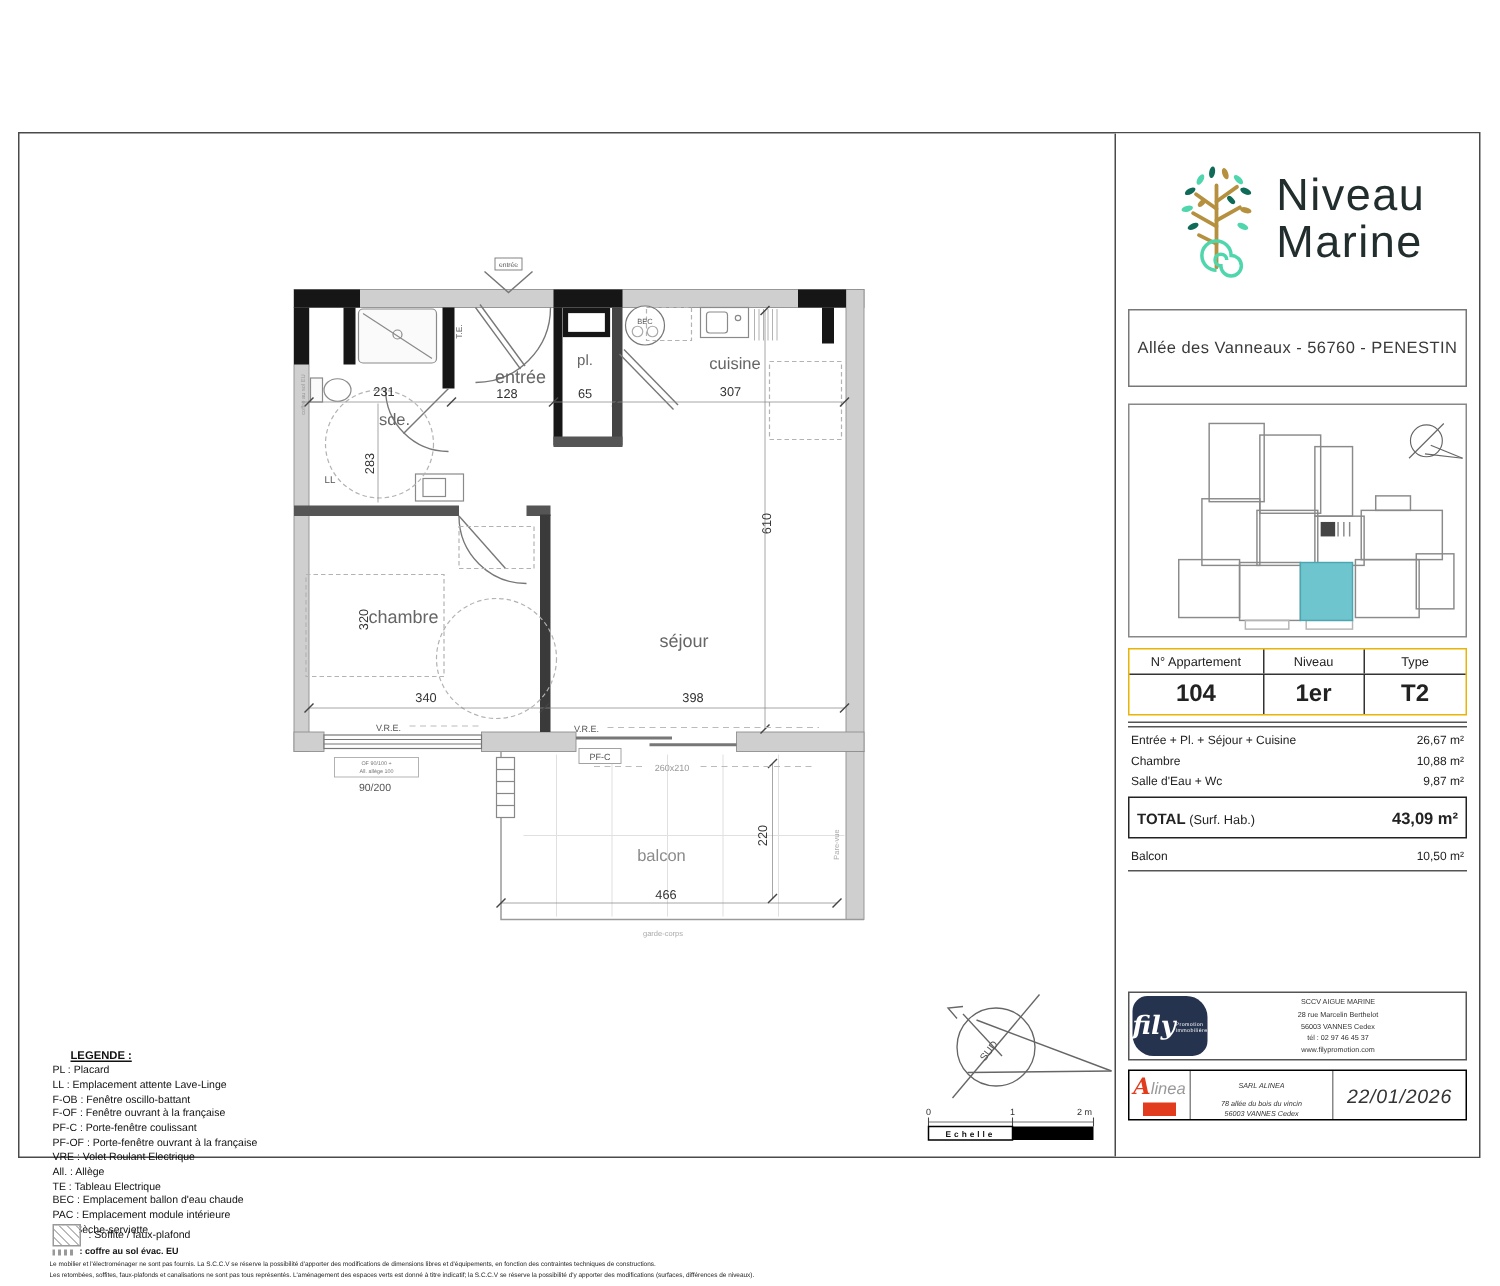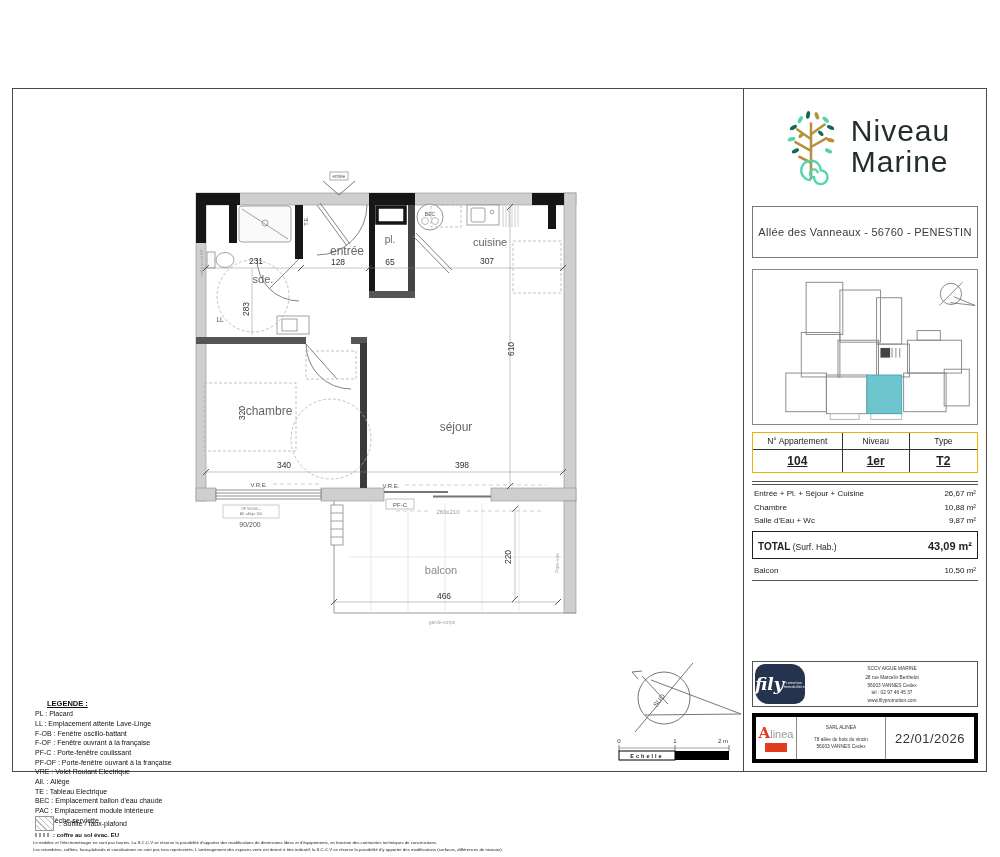--- a/index.html
+++ b/index.html
@@ -16,33 +16,33 @@
   .site-box{position:absolute;left:8px;right:8px;top:180px;height:156px;border:1px solid #888;box-sizing:border-box;}
   
   .apt-table{position:absolute;left:8px;right:8px;top:343px;border:1px solid #eab308;box-sizing:border-box;}
   .apt-row{display:flex;}
   .apt-row.head{border-bottom:1px solid #333;}
   .apt-cell{text-align:center;box-sizing:border-box;}
   .apt-cell.c1{width:40%;border-right:1px solid #333;}
   .apt-cell.c2{width:30%;border-right:1px solid #333;}
   .apt-cell.c3{width:30%;}
   .apt-row.head .apt-cell{font-size:8.5px;padding:3px 0;color:#222;}
-  .apt-row.vals .apt-cell{font-size:12px;font-weight:bold;padding:4px 0;text-decoration:underline;}
+  .apt-row.vals .apt-cell{font-size:16px;font-weight:bold;padding:4px 0;}
   
   .surfaces{position:absolute;left:8px;right:8px;top:392px;}
   .hr{border-top:1px solid #555;height:0;}
   .hr2{border-top:1px solid #555;height:0;margin-top:1.5px;}
   .s-row{display:flex;justify-content:space-between;font-size:8px;color:#222;padding:4.5px 2px 0 2px;}
   .total-box{border:1.5px solid #222;display:flex;justify-content:space-between;align-items:baseline;padding:4px 5px;margin:6px 0 2px 0;}
   .total-label b{font-size:10px;}
   .total-label span{font-size:8.5px;}
   .total-val{font-size:11px;font-weight:bold;}
   
   .partner1{position:absolute;left:8px;right:8px;top:572px;height:46px;border:1px solid #555;display:flex;box-sizing:border-box;background:#fff;}
-  .partner2{position:absolute;left:8px;right:8px;top:624px;height:50px;border:4px solid #000000;display:flex;box-sizing:border-box;background:#fff;}
+  .partner2{position:absolute;left:8px;right:8px;top:624px;height:34px;border:1px solid #000000;display:flex;box-sizing:border-box;background:#fff;font-style:italic;}
   .fily-logo{width:50px;margin:2px;background:#26334f;border-radius:10px 14px 10px 14px;color:#fff;display:flex;flex-direction:row;align-items:center;justify-content:center;}
   .fily-name{font-family:"DejaVu Serif",serif;font-style:italic;font-weight:bold;font-size:17px;line-height:1;}
   .fily-sub{font-size:3.5px;margin-top:2px;letter-spacing:.3px;}
   .partner-lines{flex:1;text-align:center;font-size:4.8px;line-height:1.55;padding-top:3px;color:#333;}
   .partner-lines .first{margin-bottom:2px;}
   .possidonia{width:92px;border-left:1px solid #999;display:flex;flex-direction:column;align-items:center;justify-content:center;gap:2px;}
   .possidonia-name{font-size:9.5px;color:#1d7f8f;letter-spacing:1.2px;font-weight:bold;}
   .alinea-logo{width:40px;display:flex;flex-direction:column;align-items:center;justify-content:center;}
   .alinea-word{line-height:1;}
   .alinea-a{color:#e23c1e;font-weight:bold;font-size:15px;font-family:"DejaVu Serif",serif;}

